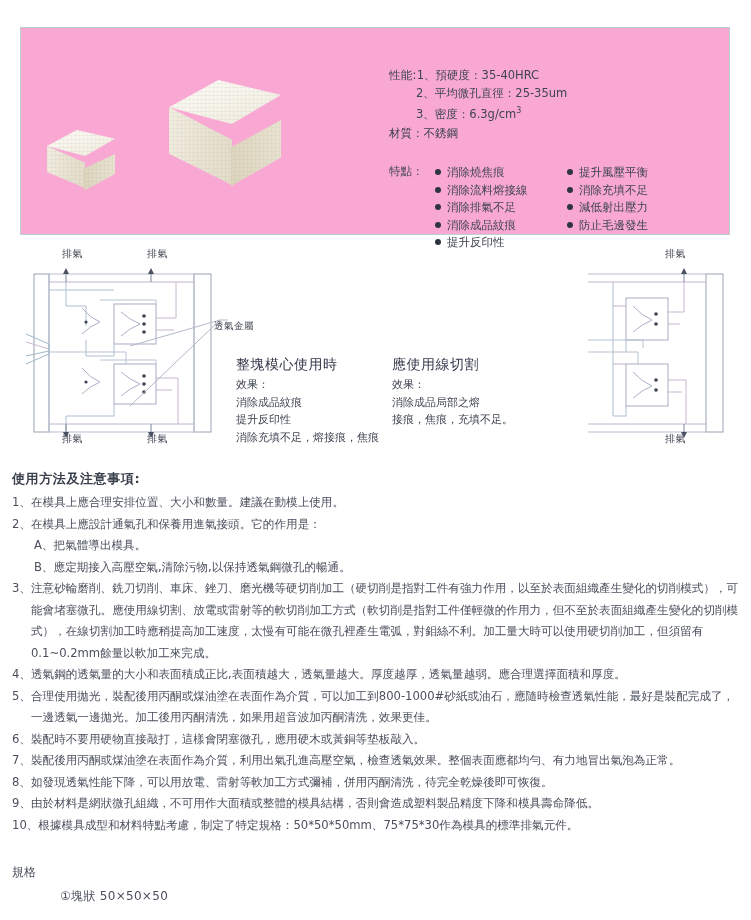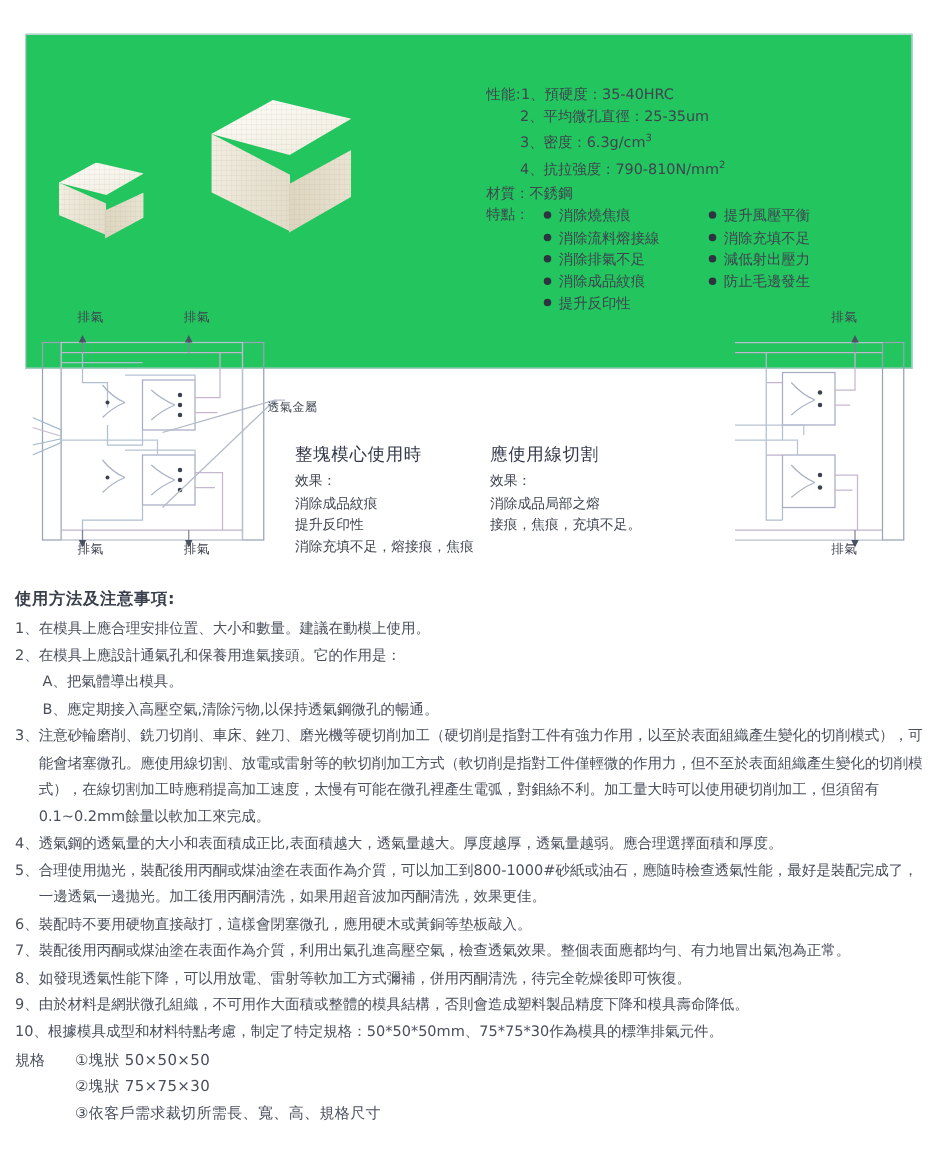--- a/index.html
+++ b/index.html
@@ -16,24 +16,24 @@
     color: #4a4f5c;
     -webkit-font-smoothing: antialiased;
   }
 
   
   .top-panel {
     position: absolute;
     left: 20px;
     top: 27px;
     width: 710px;
-    height: 268px;
+    height: 208px;
     border: 1px solid #b9cfd2;
     box-sizing: border-box;
-    background: #22c55e;
+    background: #f9a8d4;
   }
 
   .blocks-art {
     position: absolute;
     left: 20px;
     top: 30px;
     width: 320px;
     height: 160px;
   }
 
@@ -184,21 +184,21 @@
 
   .specs {
     position: absolute;
     left: 12px; top: 838px;
     font-size: 12px;
     line-height: 21px;
     color: #4a4f5c;
   }
   .specs .row { display: flex; align-items: center; }
   .specs .k { flex: 0 0 48px; }
-  .specs .v { flex: 1 1 auto; letter-spacing: .3px; }
+  .specs .v { flex: 1 1 auto; letter-spacing: .3px; margin-top: 48px; }
 
   .bottom-fade {
     position: absolute;
     left: 0; top: 912px;
     width: 751px; height: 8px;
     overflow: hidden;
     opacity: .30;
     font-size: 11px;
     color: #5b6070;
     white-space: nowrap;
@@ -228,23 +228,20 @@
 
   <div class="spec-text">
     <div class="spec-line">
       <span class="lbl">性能:</span><span>1、</span><span>預硬度：35-40HRC</span>
     </div>
     <div class="spec-line indent-1">
       <span>2、</span><span>平均微孔直徑：25-35um</span>
     </div>
     <div class="spec-line indent-1">
       <span>3、</span><span>密度：6.3g/cm</span><sup>3</sup>
-    </div>
-    <div class="spec-line indent-1">
-      <span>4、</span><span>抗拉強度：790-810N/mm</span><sup>2</sup>
     </div>
     <div class="spec-line" style="margin-top:1px;">
       <span>材質：</span><span>不銹鋼</span>
     </div>
   </div>
 
   <div class="feat-wrap">
     <span class="feat-label">特點：</span>
     <div class="feat-cols">
       <div class="feat-col c1">

